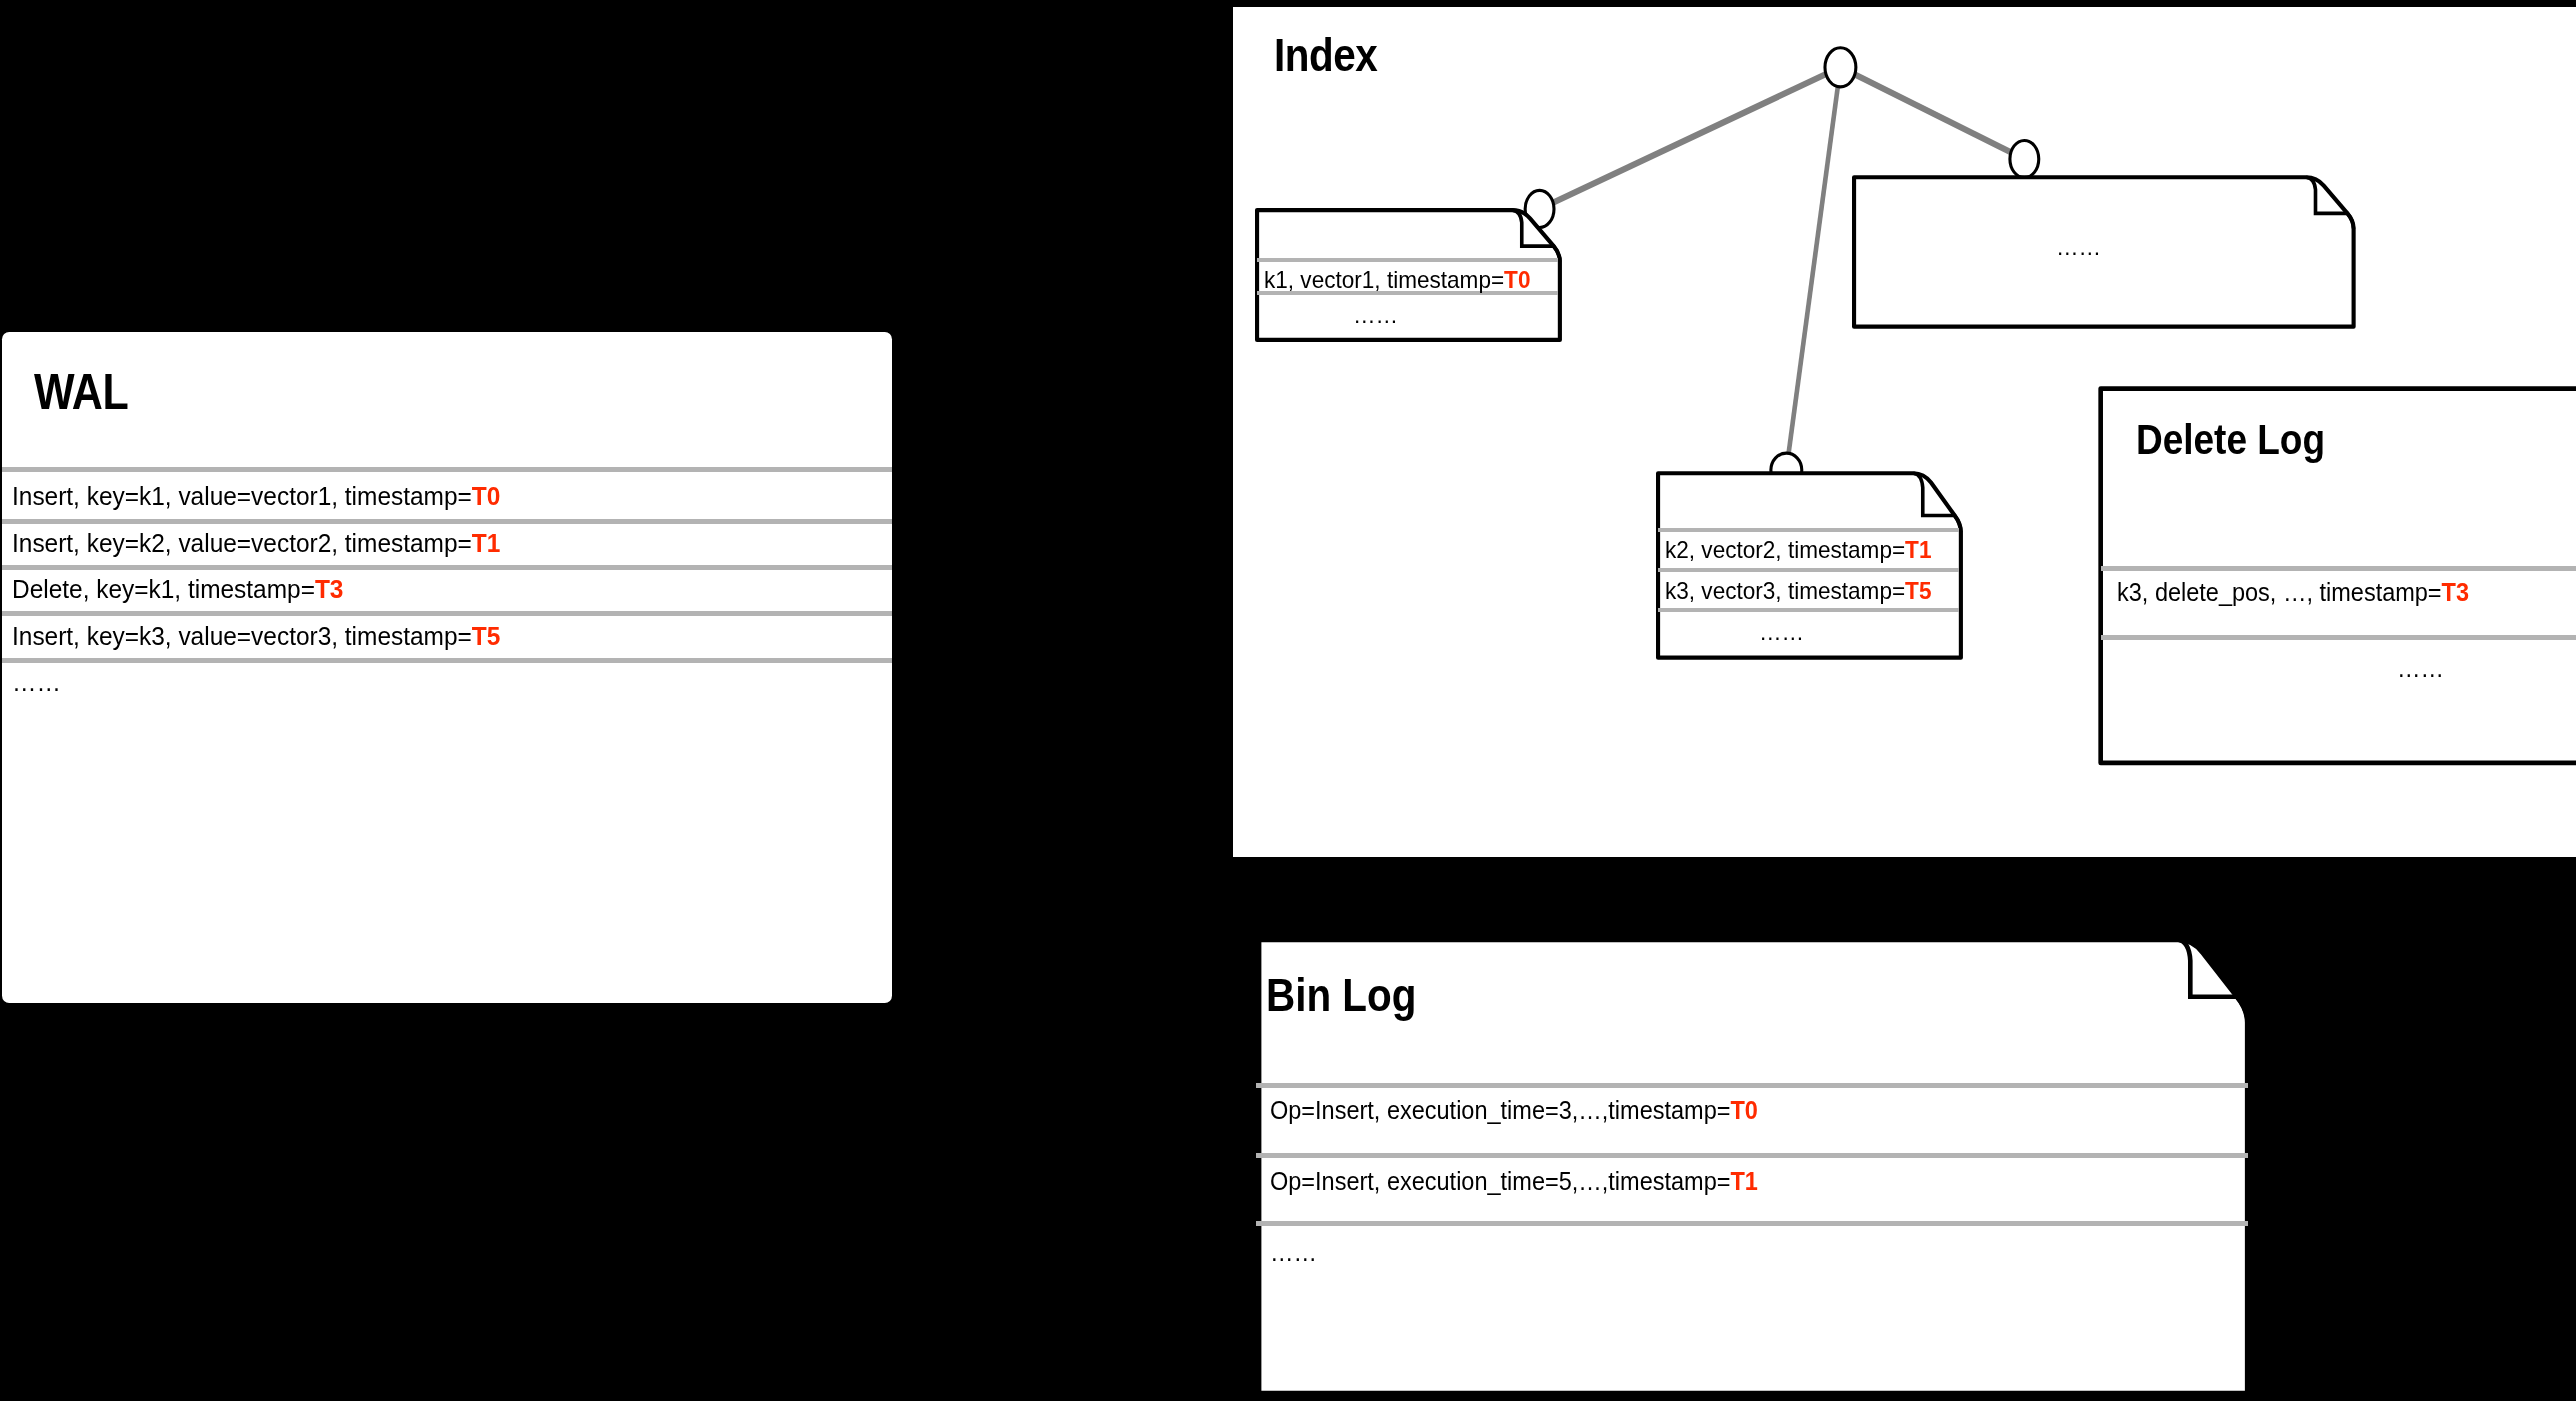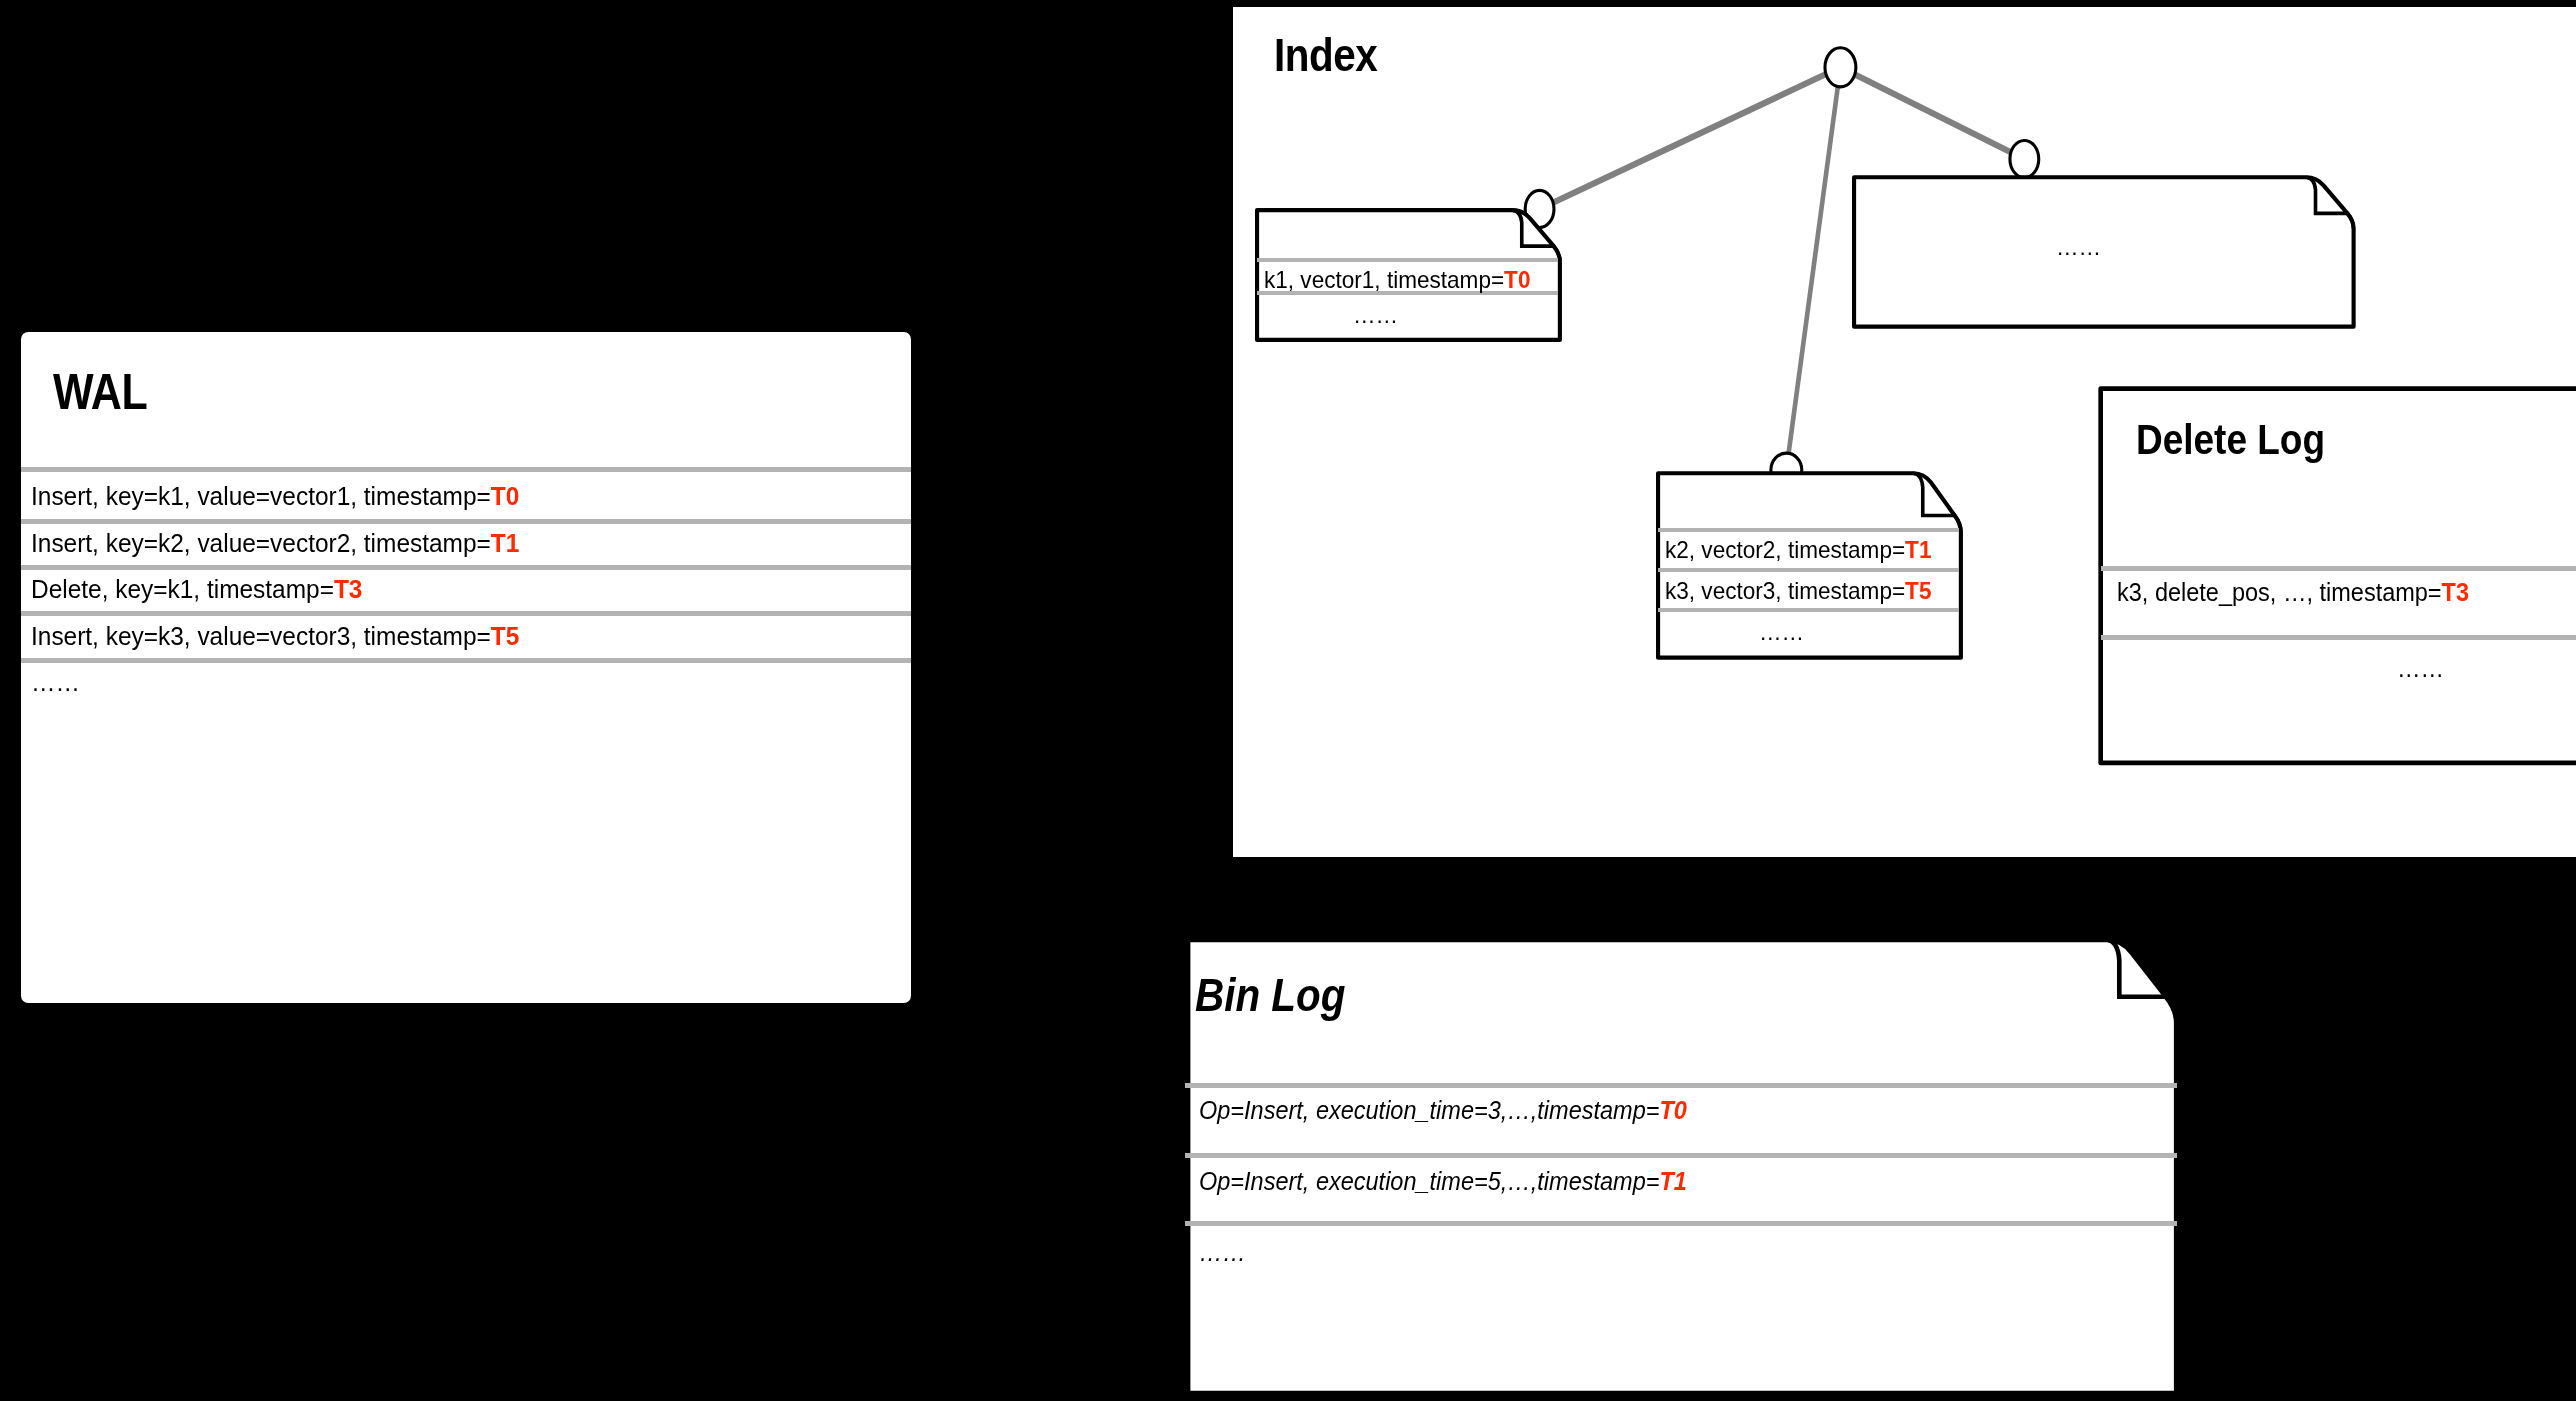--- a/index.html
+++ b/index.html
@@ -26,29 +26,29 @@
   .row-text{
     position:absolute;
     color:#000;
     white-space:nowrap;
     transform:scaleX(0.94);
     transform-origin:left center;
   }
   .row-text .ts{color:#ff2b00;font-weight:bold;}
 
   
-  #wal{left:21px;top:332px;width:890px;height:671px;border-radius:7.2px;}
+  #wal{left:2px;top:332px;width:890px;height:671px;border-radius:7.2px;}
   #wal .panel-title{left:32px;top:31px;font-size:50px;}
 
   
   #index-panel{left:1233px;top:6.7px;width:1577px;height:850px;}
   #index-panel .panel-title{left:41px;top:20.6px;font-size:47px;}
 
   
-  #binlog{left:1185px;top:937px;width:993px;height:459px;font-style:italic;}
+  #binlog{left:1256px;top:937px;width:993px;height:459px;}
 
   
   .note{position:absolute;}
   .note svg{position:absolute;left:0;top:0;overflow:visible;}
   .note-title{
     position:absolute;font-weight:bold;color:#000;white-space:nowrap;
     transform:scaleX(0.86);transform-origin:left top;
   }
 
   .tree-svg{position:absolute;left:0;top:0;overflow:visible;}

